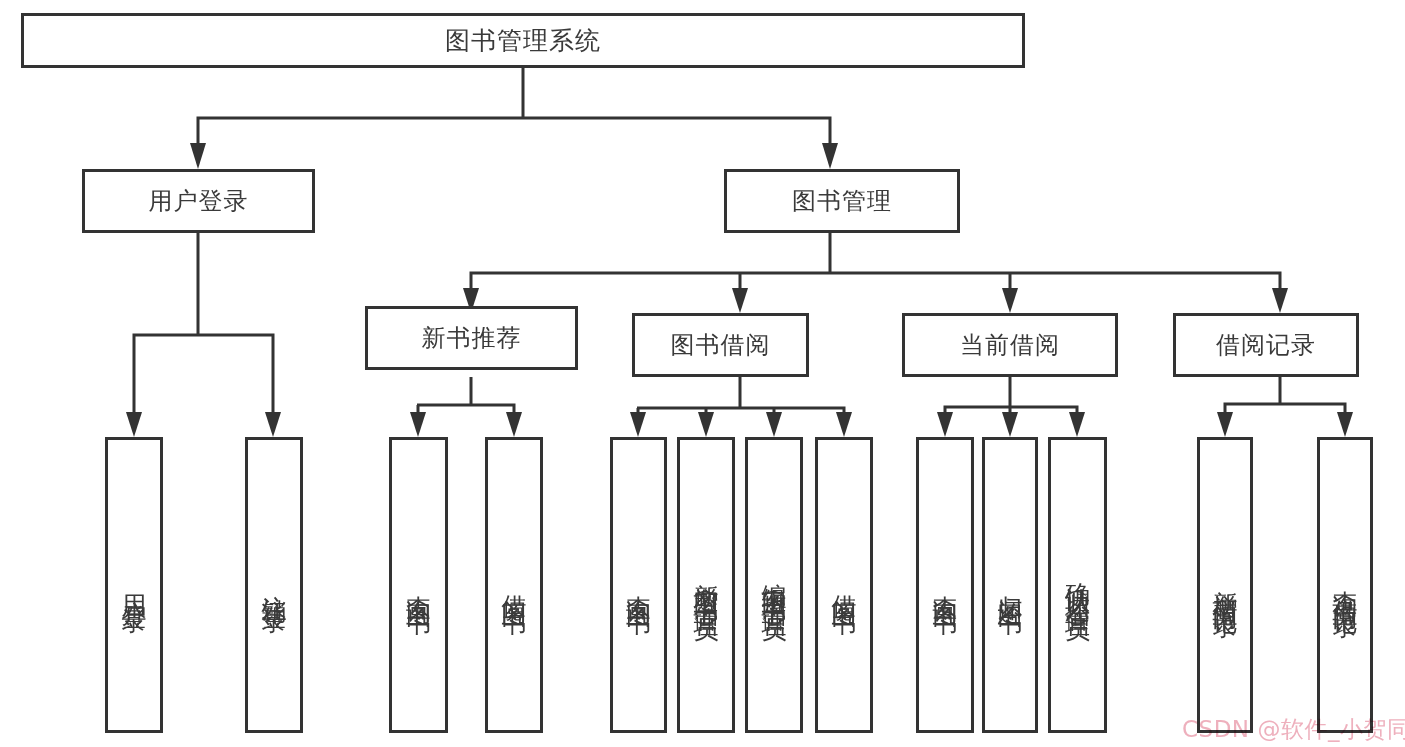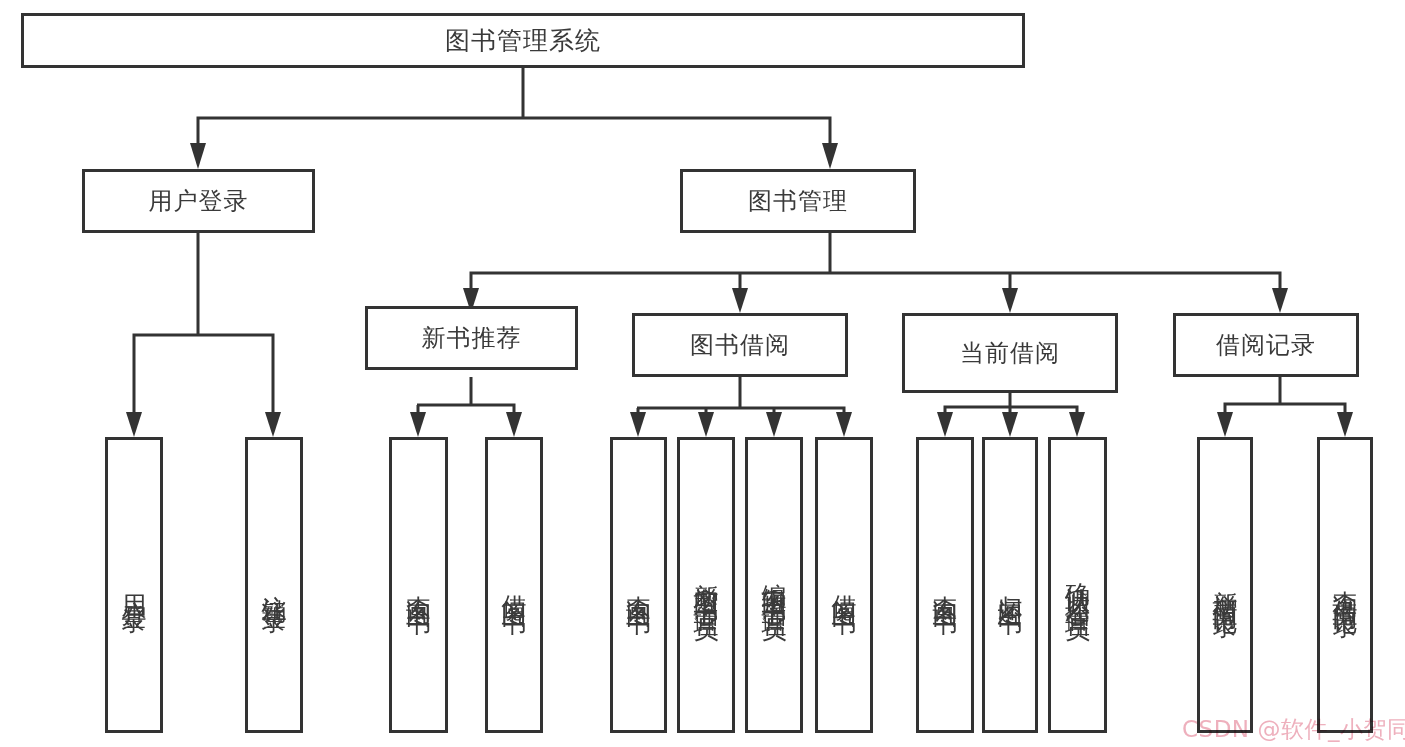--- a/index.html
+++ b/index.html
@@ -116,25 +116,25 @@
       <polygon points="1069,412 1085,412 1077,437"></polygon>
 
       <polygon points="1217,412 1233,412 1225,437"></polygon>
       <polygon points="1337,412 1353,412 1345,437"></polygon>
     </g>
   </svg>
 
   <div class="hbox root" style="left:21px; top:13px; width:1004px; height:55px;">图书管理系统</div>
 
   <div class="hbox" style="left:82px; top:169px; width:233px; height:64px;">用户登录</div>
-  <div class="hbox" style="left:680px; top:169px; width:236px; height:64px;">图书管理</div>
+  <div class="hbox" style="left:724px; top:169px; width:236px; height:64px;">图书管理</div>
 
   <div class="hbox" style="left:365px; top:306px; width:213px; height:64px;">新书推荐</div>
-  <div class="hbox" style="left:632px; top:313px; width:216px; height:64px;">图书借阅</div>
-  <div class="hbox" style="left:902px; top:313px; width:216px; height:80px;">当前借阅</div>
+  <div class="hbox" style="left:632px; top:313px; width:177px; height:64px;">图书借阅</div>
+  <div class="hbox" style="left:902px; top:313px; width:216px; height:64px;">当前借阅</div>
   <div class="hbox" style="left:1173px; top:313px; width:186px; height:64px;">借阅记录</div>
 
   <div class="vbox" style="left:105px; width:58px;">用户登录</div>
   <div class="vbox" style="left:245px; width:58px;">注销登录</div>
 
   <div class="vbox" style="left:389px; width:59px;">查询图书</div>
   <div class="vbox" style="left:485px; width:58px;">借阅图书</div>
 
   <div class="vbox" style="left:610px; width:57px;">查询图书</div>
   <div class="vbox" style="left:677px; width:58px;">新增图书（管理员）</div>

